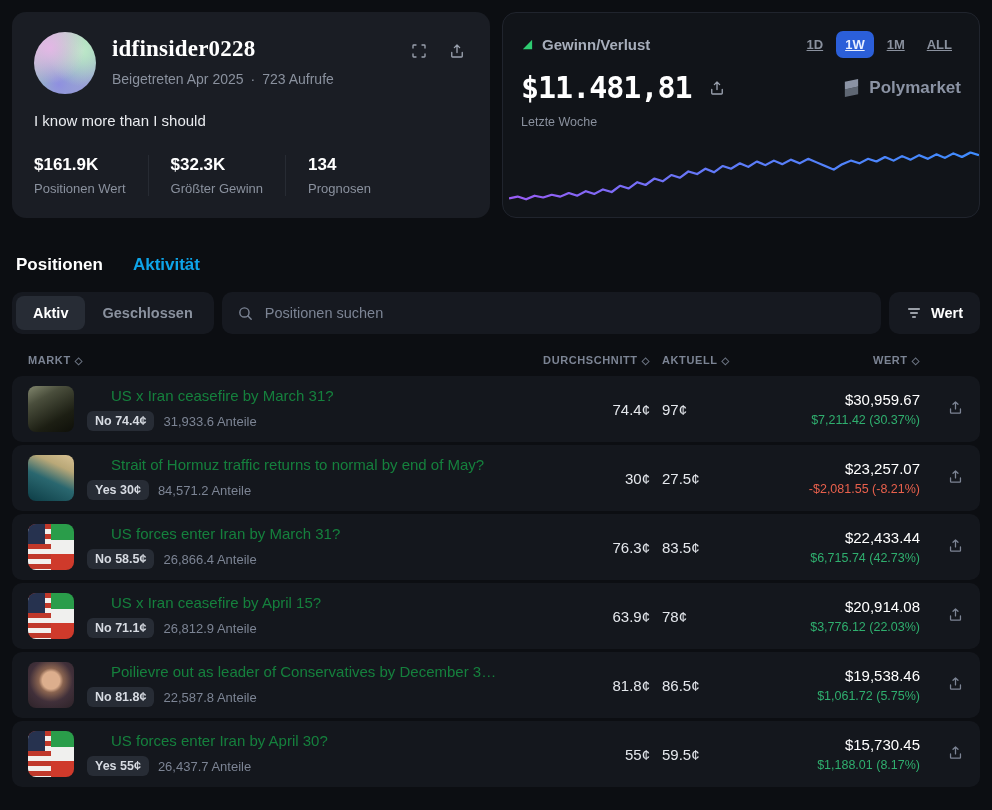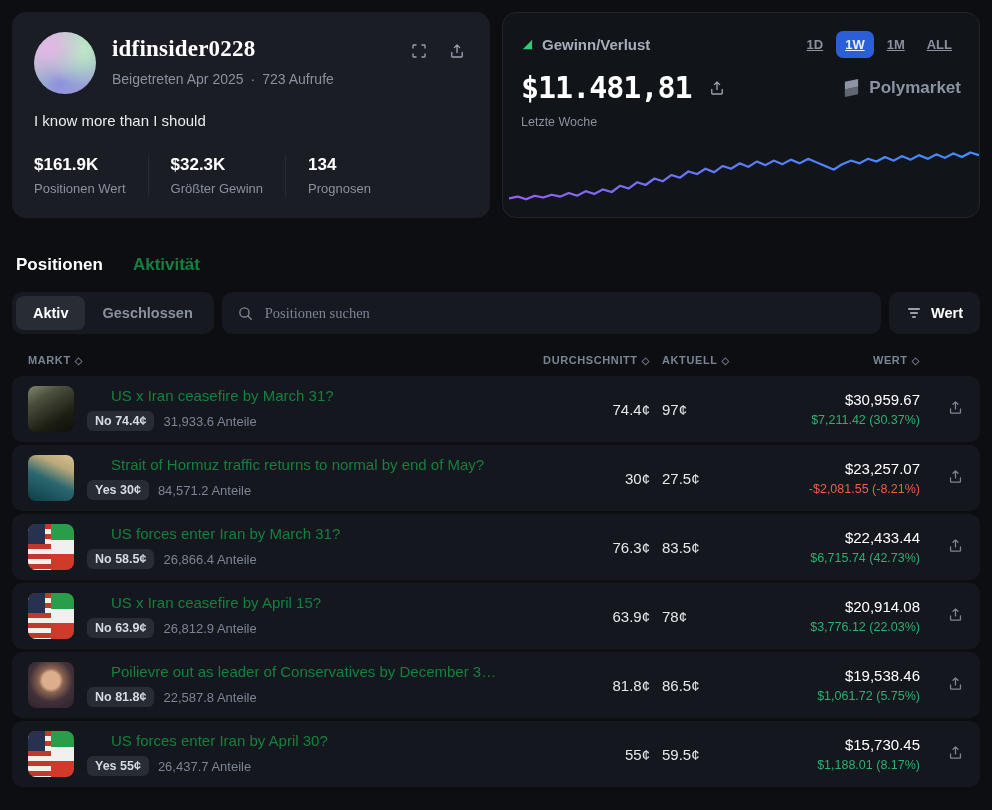--- a/index.html
+++ b/index.html
@@ -56,38 +56,38 @@
   .pnl-share { margin-left:14px; }
   .brand { margin-left:auto; display:flex; align-items:center; gap:8px; color:#8b93a4; font-size:17px; font-weight:700; }
   .pnl-period { margin-top:10px; color:#8a919e; font-size:12.5px; }
   .sparkline { position:absolute; left:6px; right:0; bottom:6px; height:72px; }
   .sparkline svg { width:100%; height:100%; display:block; }
 
   
   .tabs { display:flex; gap:30px; margin:25px 16px 16px; }
   .tab { font-size:17px; font-weight:700; cursor:pointer; }
   .tab.active { color:#ffffff; }
-  .tab.inactive { color:#15803d; }
+  .tab.inactive { color:#0ea5e9; }
 
   
   .filter-row { display:flex; gap:8px; margin:17px 12px 0; height:42px; }
   .toggle { background:#161920; border-radius:10px; padding:4px; display:flex; align-items:stretch; }
   .toggle-btn {
     padding:0 17px; border-radius:8px; display:flex; align-items:center;
     color:#8a919e; font-size:14.5px; font-weight:700; cursor:pointer;
   }
   .toggle-btn.active { background:#272c35; color:#ffffff;text-align:center; }
   .search {
     flex:1; background:#161920; border-radius:10px; display:flex;
     align-items:center; gap:11px; padding:0 15px;
   }
   .search svg { width:17px; height:17px; stroke:#7c8494; fill:none; stroke-width:2; stroke-linecap:round; }
   .search input {
     flex:1; background:transparent; border:0; outline:none; color:#c4b5fd;
-    font-size:14.5px; font-family:Liberation Serif, serif;
+    font-size:14.5px; font-family:Liberation Sans, sans-serif;
   }
   .search input::placeholder { color:#7c8494; }
   .sort-btn {
     background:#161920; border-radius:10px; display:flex; align-items:center;
     gap:9px; padding:0 17px; color:#ffffff; font-size:14.5px; font-weight:700; cursor:pointer;
   }
   .sort-btn svg { width:16px; height:16px; stroke:#c6cbd4; fill:none; stroke-width:2; stroke-linecap:round; }
 
   
   .table { margin:0 12px; }
@@ -349,21 +349,21 @@
         </svg>
     </div>
   </div>
 
   <div class="row">
     <div class="market-cell">
       <div class="thumb thumb-flags"></div>
       <div class="market-text">
         <div class="market-title">US x Iran ceasefire by April 15?</div>
         <div class="market-sub">
-          <span class="badge">No 63.9¢</span>
+          <span class="badge">No 71.1¢</span>
           <span class="shares">26,812.9 Anteile</span>
         </div>
       </div>
     </div>
     <div class="num cell-avg">63.9¢</div>
     <div class="num cell-cur">78¢</div>
     <div class="cell-val">
       <div class="val-main">$20,914.08</div>
       <div class="val-chg">$3,776.12 (22.03%)</div>
     </div>

